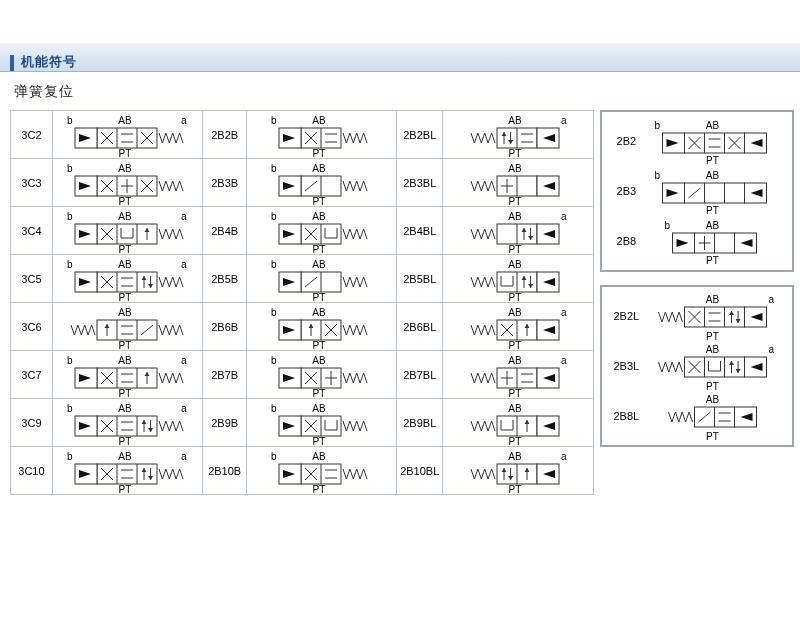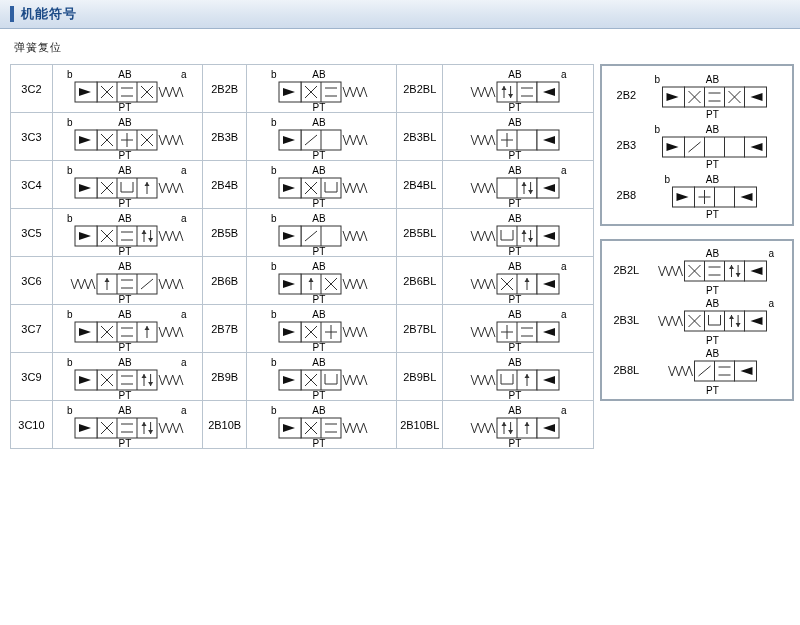--- a/index.html
+++ b/index.html
@@ -8,31 +8,31 @@
     background:#ffffff;
     font-family:"Liberation Sans","DejaVu Sans",sans-serif;
     font-size:11px;
     color:#000;
     overflow:hidden;
   }
   .header{
     height:28px;
     background:linear-gradient(to bottom,#eef3f9 0%, #dbe5f1 55%, #cfdcec 100%);
     border-bottom:1px solid #9fb4cc;
-    display:flex;align-items:center;
+    display:flex;align-items:flex-end;margin-top:43px;
   }
   .header .bar{
     width:4px;height:16px;background:#2f5fa0;margin:0 7px 0 10px;
   }
   .header .title{
     font-size:13px;font-weight:bold;color:#1b4a86;letter-spacing:1px;
   }
   .subtitle{
     margin:11px 0 9px 14px;
-    font-size:11px;color:#222;letter-spacing:1px;
+    font-size:14px;color:#222;letter-spacing:1px;
   }
   .layout{
     display:flex;
     align-items:flex-start;
     padding:0 6px 0 10px;
   }
   .left{ width:585px; }
   .right{ width:195px; margin-left:6px; }
 
   table{border-collapse:collapse;}

